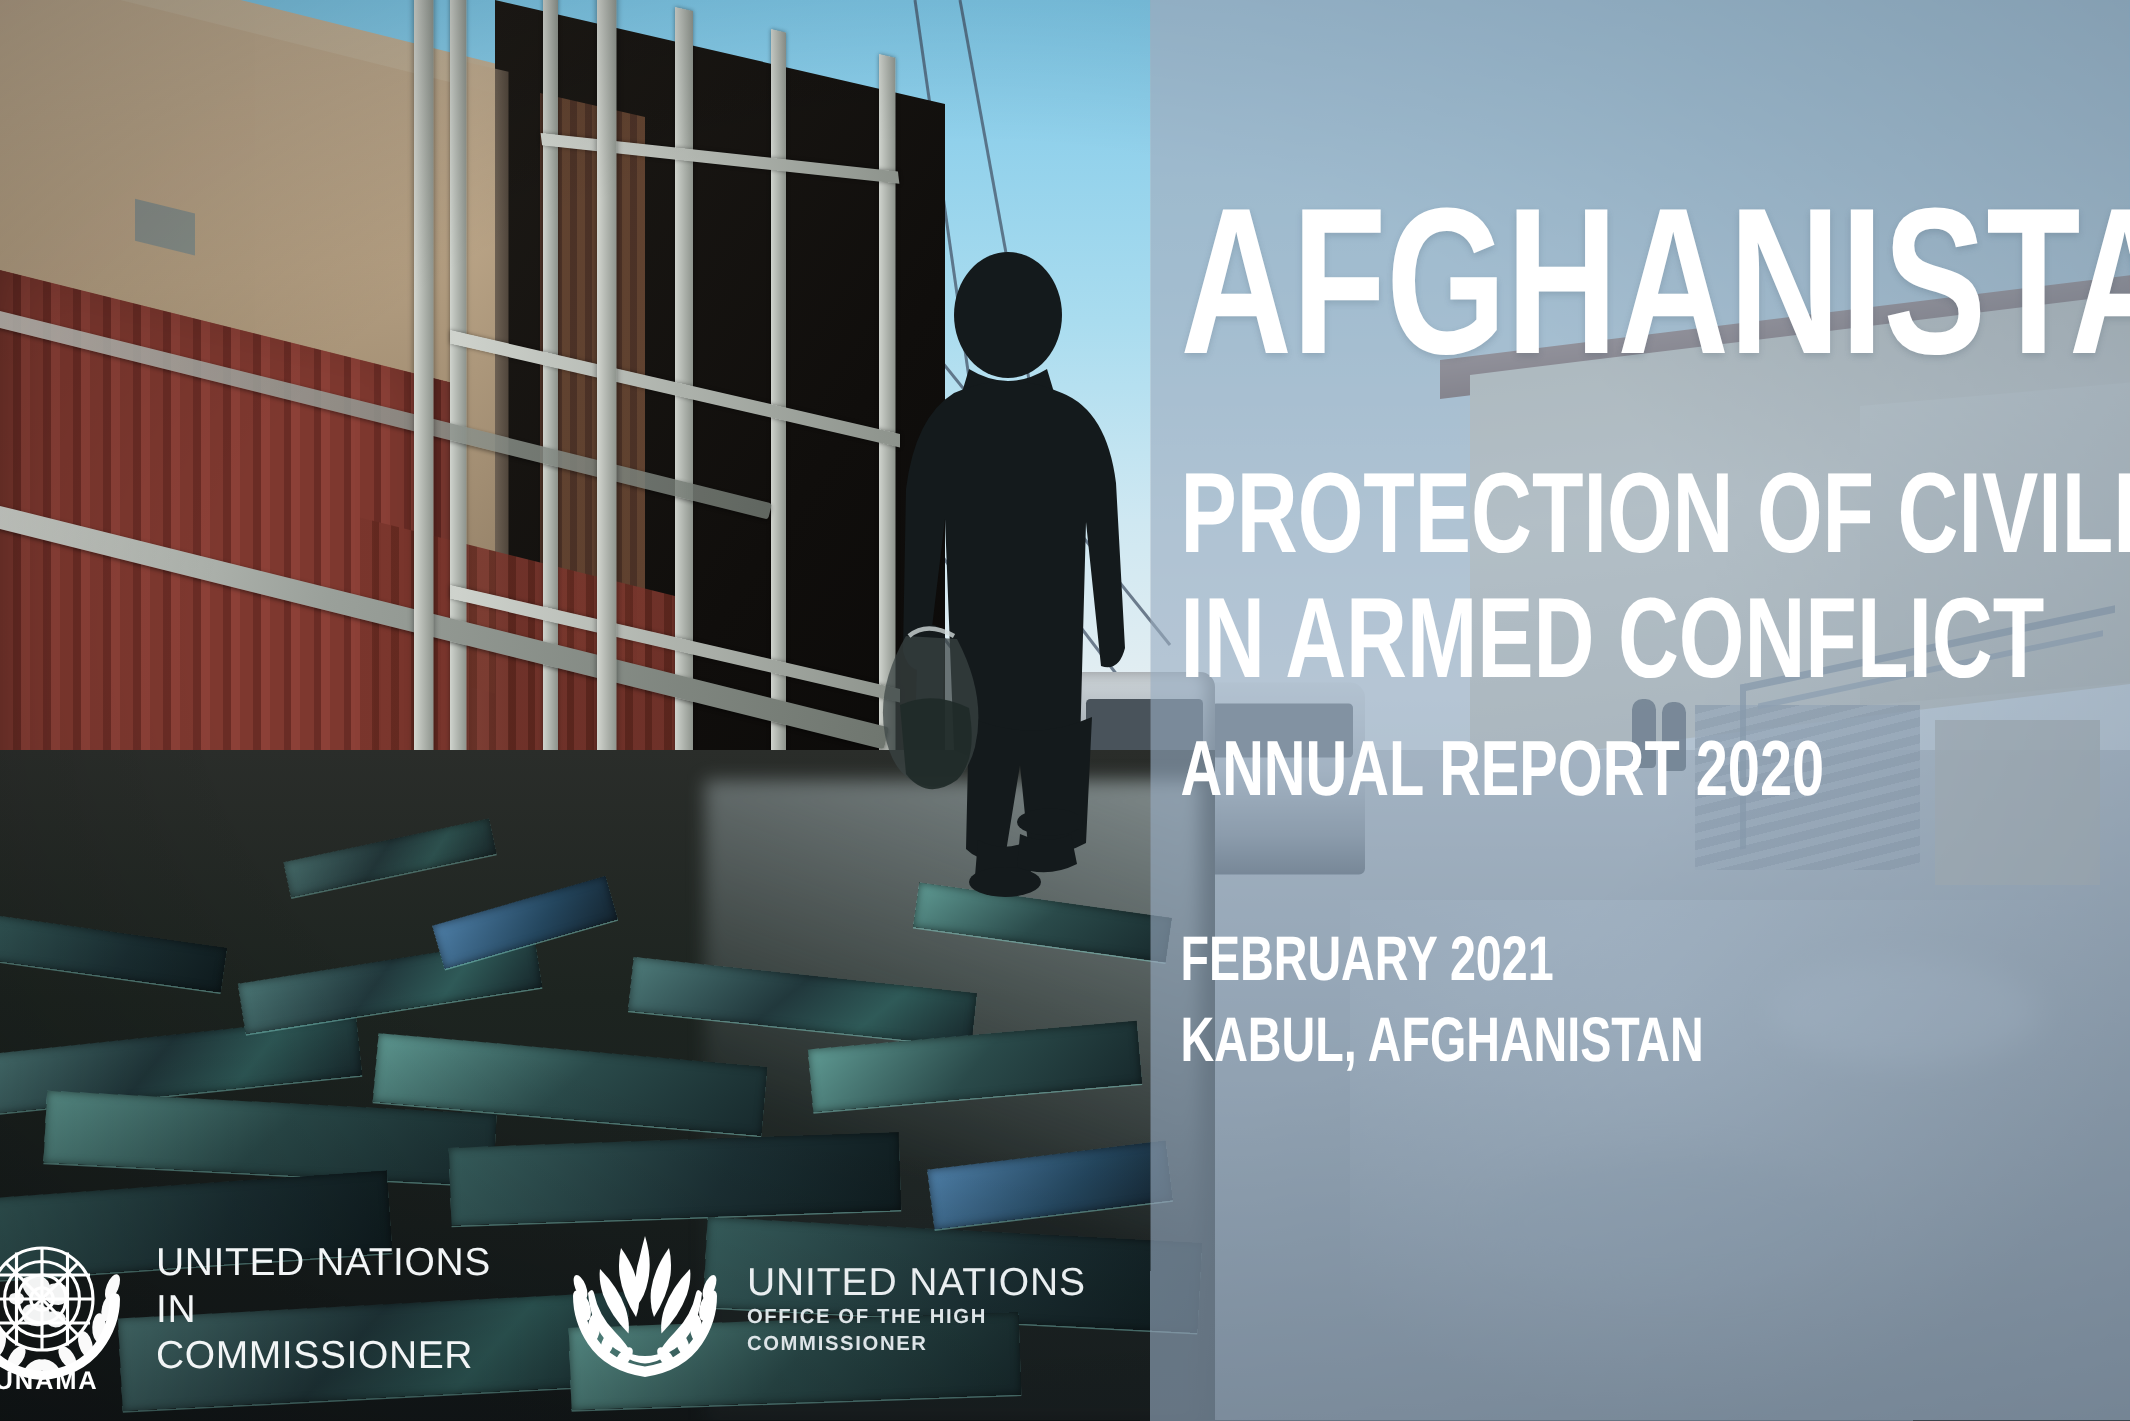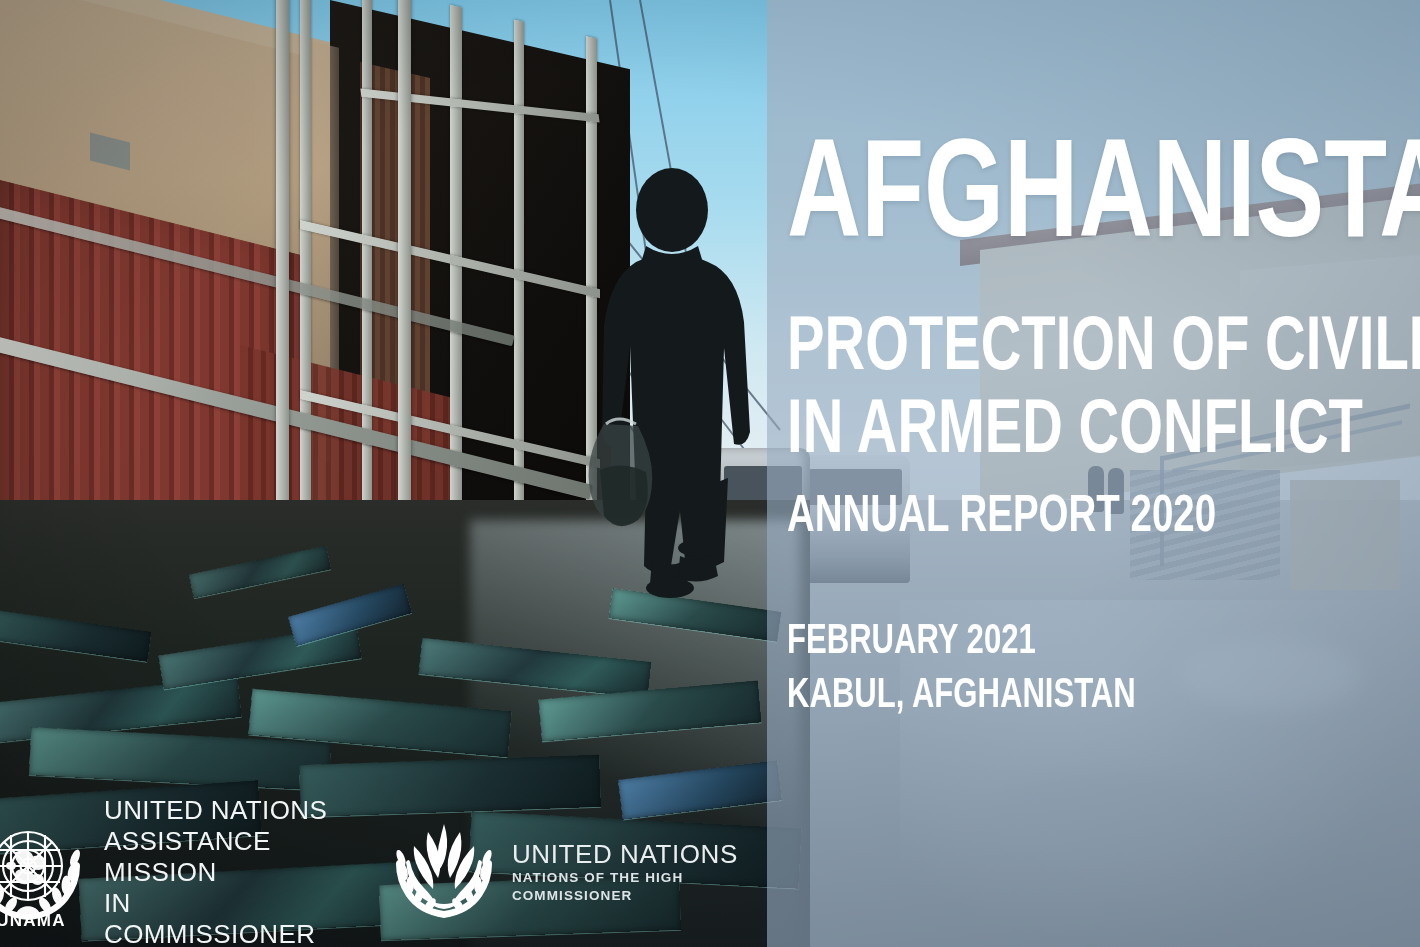--- a/index.html
+++ b/index.html
@@ -405,21 +405,20 @@
               <ellipse cx="91" cy="80" rx="4.5" ry="9" transform="rotate(-16 91 80)"></ellipse>
               <ellipse cx="79" cy="89" rx="4.5" ry="8.5" transform="rotate(-34 79 89)"></ellipse>
               <ellipse cx="67" cy="96" rx="4.5" ry="8" transform="rotate(-56 67 96)"></ellipse>
             </g>
           </g>
         </svg>
         <div class="unama-word">UNAMA</div>
       </div>
       <div class="unama-text">
         <div>UNITED NATIONS</div>
-        <div>ASSISTANCE MISSION</div>
         <div>IN COMMISSIONER</div>
       </div>
     </div>
 
     <div class="logo logo-hr">
       <div class="emblem hr-emblem">
         <svg viewBox="0 0 112 112" width="112" height="112">
           <g fill="#ffffff">
 
             <path d="M56 8 q5 16 2 30 q-2 10 -7 16 q-3 -18 1 -30 q2 -9 4 -16 z"></path>
@@ -444,19 +443,19 @@
             <ellipse cx="99" cy="42" rx="3.6" ry="8.5" transform="rotate(22 99 42)"></ellipse>
             <ellipse cx="96" cy="56" rx="3.6" ry="8.5" transform="rotate(12 96 56)"></ellipse>
             <ellipse cx="90" cy="69" rx="4" ry="9" transform="rotate(-2 90 69)"></ellipse>
             <ellipse cx="81" cy="80" rx="4" ry="8.5" transform="rotate(-20 81 80)"></ellipse>
             <ellipse cx="70" cy="89" rx="4" ry="8" transform="rotate(-38 70 89)"></ellipse>
           </g>
         </svg>
       </div>
       <div class="hr-text">
         <div class="hr-l1">UNITED NATIONS</div>
-        <div class="hr-l3">NATIONS OF THE HIGH COMMISSIONER</div>
+        <div class="hr-l3">OFFICE OF THE HIGH COMMISSIONER</div>
       </div>
     </div>
 
   </div>
 
 </div>
 
 </body></html>

